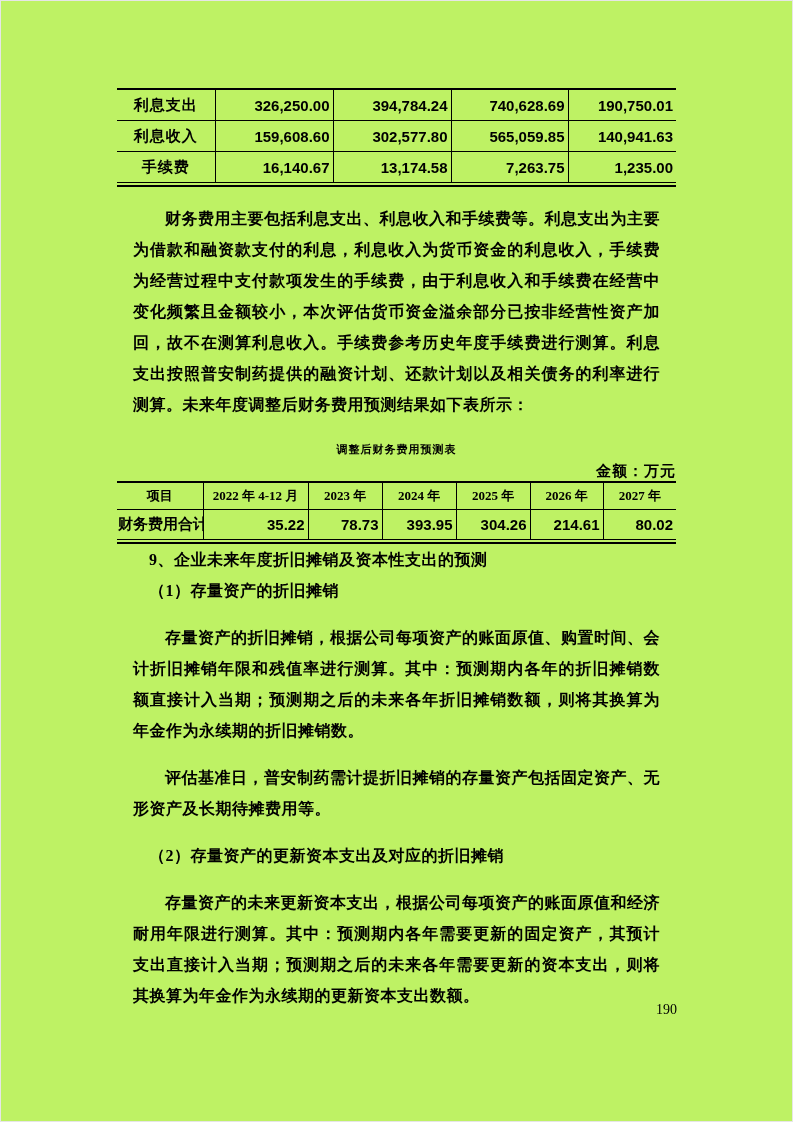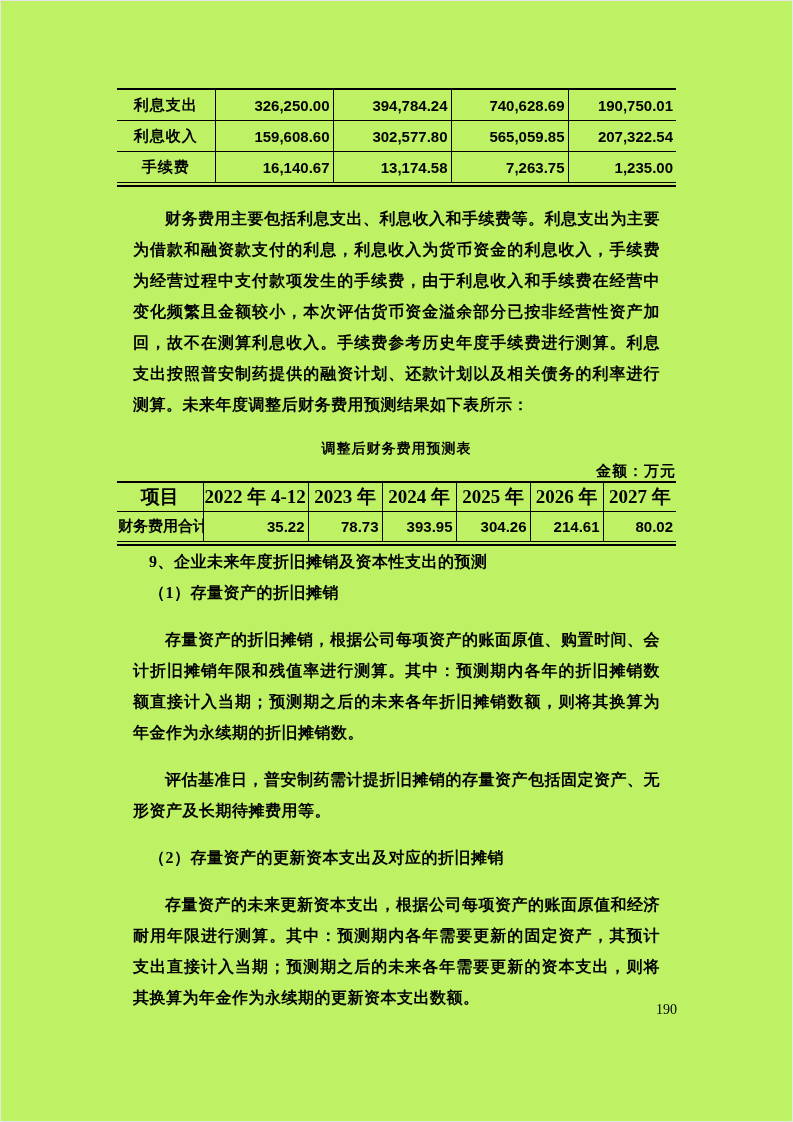--- a/index.html
+++ b/index.html
@@ -21,21 +21,21 @@
   
   .twrap { border-bottom: 2.5px solid #000; padding-bottom: 2px; }
   table { width: 100%; border-collapse: collapse; table-layout: fixed; border-top: 2.5px solid #000; }
   td, th { font-weight: 700; overflow: hidden; white-space: nowrap; }
   td + td, th + th { border-left: 1px solid #000; }
   tr + tr td { border-top: 1px solid #000; }
   tr:last-child td { border-bottom: 1px solid #000; }
   thead th { border-bottom: 1px solid #000; }
 
   .t1 td { height: 28px; font-size: 15px; }
-  .t2 th { height: 24px; font-size: 19px; text-align: center; }
+  .t2 th { height: 24px; font-size: 13px; text-align: center; }
   .t2 td { height: 27px; font-size: 15px; }
   .cell-label { text-align: center; letter-spacing: 1px; }
   .cell-num {
     text-align: right;
     padding-right: 3px;
     font-family: "Liberation Sans", "DejaVu Sans", sans-serif;
     letter-spacing: 0;
   }
   .t2 .cell-label { letter-spacing: 0; }
 
@@ -46,21 +46,21 @@
     line-height: 31px;
     text-indent: 2em;
     text-align: justify;
     letter-spacing: 0.5px;
   }
   .mt8  { margin-top: 8px; }
   .mt10 { margin-top: 10px; }
 
   .table-title {
     margin: 6px 0 0 0;
-    font-size: 14px;
+    font-size: 11px;
     line-height: 26px;
     text-align: center;
     letter-spacing: 1px;
   }
   .unit-note {
     margin: 0;
     font-size: 15px;
     line-height: 19px;
     text-align: right;
     letter-spacing: 1px;
@@ -101,21 +101,21 @@
           <td class="cell-num">326,250.00</td>
           <td class="cell-num">394,784.24</td>
           <td class="cell-num">740,628.69</td>
           <td class="cell-num">190,750.01</td>
         </tr>
         <tr>
           <td class="cell-label">利息收入</td>
           <td class="cell-num">159,608.60</td>
           <td class="cell-num">302,577.80</td>
           <td class="cell-num">565,059.85</td>
-          <td class="cell-num">207,322.54</td>
+          <td class="cell-num">140,941.63</td>
         </tr>
         <tr>
           <td class="cell-label">手续费</td>
           <td class="cell-num">16,140.67</td>
           <td class="cell-num">13,174.58</td>
           <td class="cell-num">7,263.75</td>
           <td class="cell-num">1,235.00</td>
         </tr>
       </tbody>
     </table>

